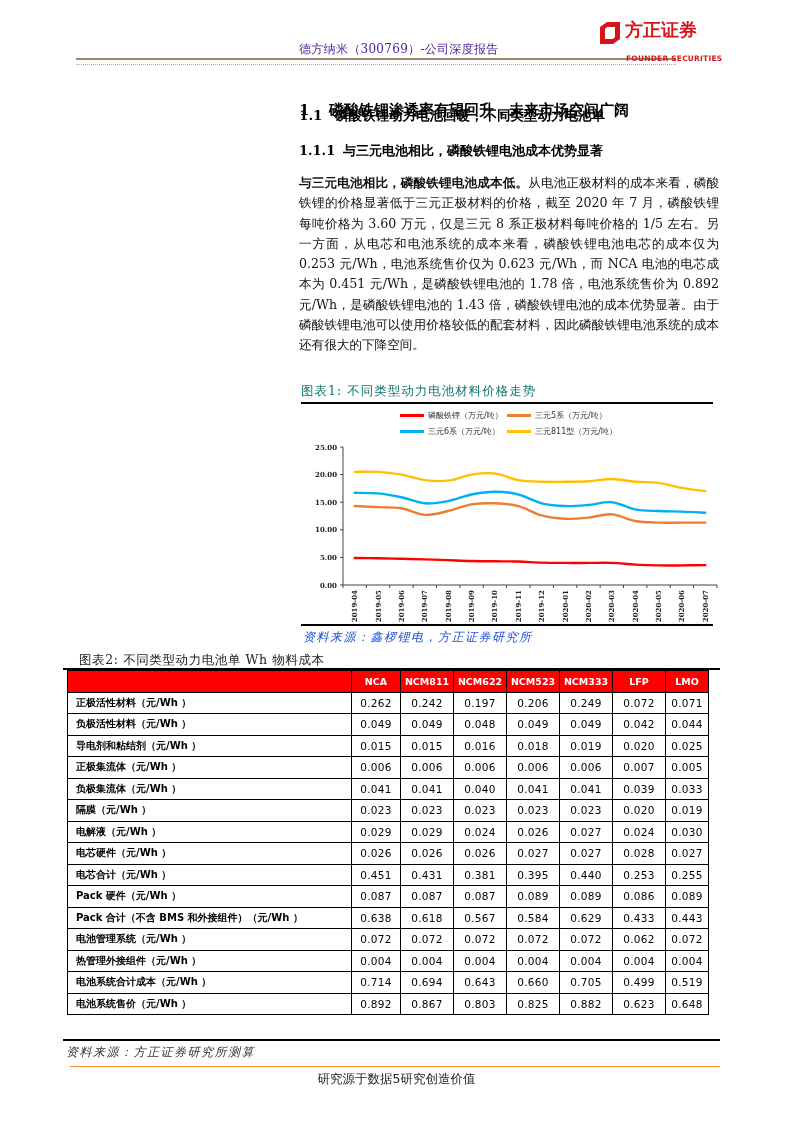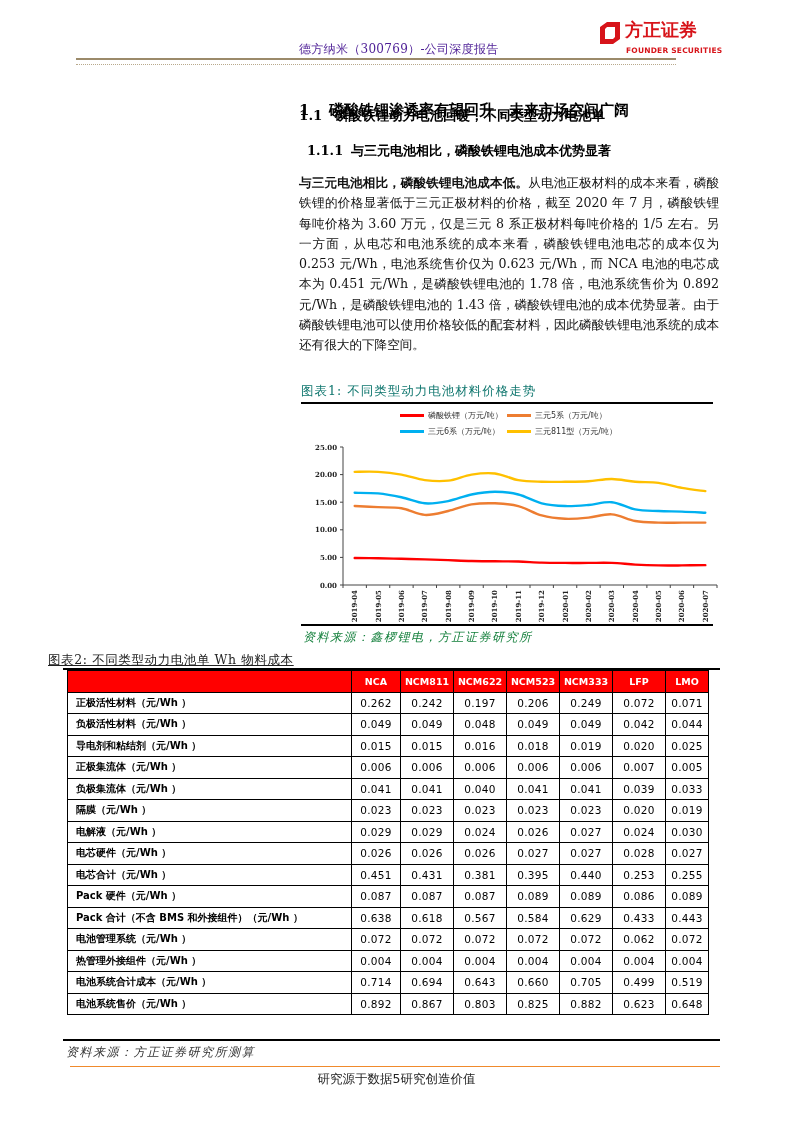--- a/index.html
+++ b/index.html
@@ -7,46 +7,46 @@
          font-family: "DejaVu Serif", "Liberation Serif", serif; color: #000; }
   .abs { position: absolute; }
 
   
   .hdr-title { left: 299px; top: 41px; font-size: 12px; color: #4c1d95; font-family: "DejaVu Serif", serif; letter-spacing: 0.3px; }
   .hdr-line1 { left: 76px; top: 58px; width: 600px; height: 2px; background: #9b8a6a; }
   .hdr-line2 { left: 76px; top: 64px; width: 600px; height: 0; border-top: 1px dotted #b8a98c; }
   .logo { left: 598px; top: 18px; width: 125px; height: 42px; }
   .logo-mark { position: absolute; left: 2px; top: 4px; width: 20px; height: 22px; }
   .logo-cn { position: absolute; left: 27px; top: 0px; font-family: "DejaVu Sans", sans-serif; font-weight: bold; font-size: 18px; color: #d7141a; letter-spacing: 0px; white-space: nowrap; }
-  .logo-en { position: absolute; left: 28px; top: 28px; font-family: "DejaVu Sans", sans-serif; font-weight: bold; font-size: 7.5px; color: #d7141a; white-space: nowrap; letter-spacing: 0.2px; }
+  .logo-en { position: absolute; left: 28px; top: 36px; font-family: "DejaVu Sans", sans-serif; font-weight: bold; font-size: 7.5px; color: #d7141a; white-space: nowrap; letter-spacing: 0.2px; }
 
   
   .h1 { left: 299px; top: 74px; font-size: 15px; font-weight: bold; white-space: nowrap; margin-top: 27px; }
   .h1 .num { display: inline-block; width: 30px; }
   .h2 { left: 299px; top: 107px; font-size: 13.5px; font-weight: bold; white-space: nowrap; }
   .h2 .num { display: inline-block; width: 36px; }
-  .h3 { left: 299px; top: 142px; font-size: 13px; font-weight: bold; white-space: nowrap; margin-left: 8px; }
+  .h3 { left: 299px; top: 142px; font-size: 13px; font-weight: bold; white-space: nowrap; }
   .h3 .num { display: inline-block; width: 44px; }
 
   
   .para { left: 299px; top: 173px; width: 420px; font-size: 12.6px; line-height: 20.3px; text-align: justify; font-family: "DejaVu Serif", serif; color: #111; }
   .para b { font-weight: bold; }
 
   
   .fig1-title { left: 301px; top: 383px; font-size: 12.5px; color: #0f766e; letter-spacing: 1px; }
   .fig1-rule { left: 301px; top: 402px; width: 412px; height: 2px; background: #000; }
   .legend { left: 400px; top: 406px; width: 300px; font-size: 8px; color: #333; font-family: "DejaVu Sans", sans-serif; }
   .legend-item { position: absolute; white-space: nowrap; display: flex; align-items: center; }
   .legend-swatch { display: inline-block; width: 24px; height: 3px; margin-right: 4px; }
   .chart { left: 300px; top: 440px; width: 420px; height: 185px; }
   .fig1-rule2 { left: 301px; top: 624px; width: 412px; height: 2px; background: #000; }
-  .fig1-src { left: 303px; top: 629px; font-size: 12px; font-style: italic; color: #15803d; letter-spacing: 1.5px; }
-
-  
-  .fig2-title { left: 48px; top: 652px; font-size: 12.5px; color: #222; letter-spacing: 0.6px; text-decoration: underline; }
+  .fig1-src { left: 303px; top: 629px; font-size: 12px; font-style: italic; color: #1d4ed8; letter-spacing: 1.5px; }
+
+  
+  .fig2-title { left: 79px; top: 652px; font-size: 12.5px; color: #222; letter-spacing: 0.6px; }
   .fig2-rule { left: 63px; top: 668px; width: 657px; height: 2px; background: #000; }
   table.cost { position: absolute; left: 67px; top: 670px; border-collapse: collapse; font-family: "DejaVu Sans", sans-serif; }
   table.cost td, table.cost th { border: 1px solid #000; height: 20.5px; padding: 0; font-size: 10.5px; }
   table.cost th { background: #ff0000; color: #fff; font-weight: bold; font-size: 9.5px; text-align: center; }
   table.cost th.blank { width: 283px; }
   table.cost td.rowlabel { font-weight: bold; padding-left: 8px; font-size: 10px; text-align: left; width: 275px; }
   table.cost td.num { text-align: center; font-size: 10.5px; letter-spacing: 0.3px; }
   .fig2-rule2 { left: 63px; top: 1039px; width: 657px; height: 2px; background: #000; }
   .fig2-src { left: 66px; top: 1044px; font-size: 12px; font-style: italic; color: #333; letter-spacing: 1.5px; }
 

